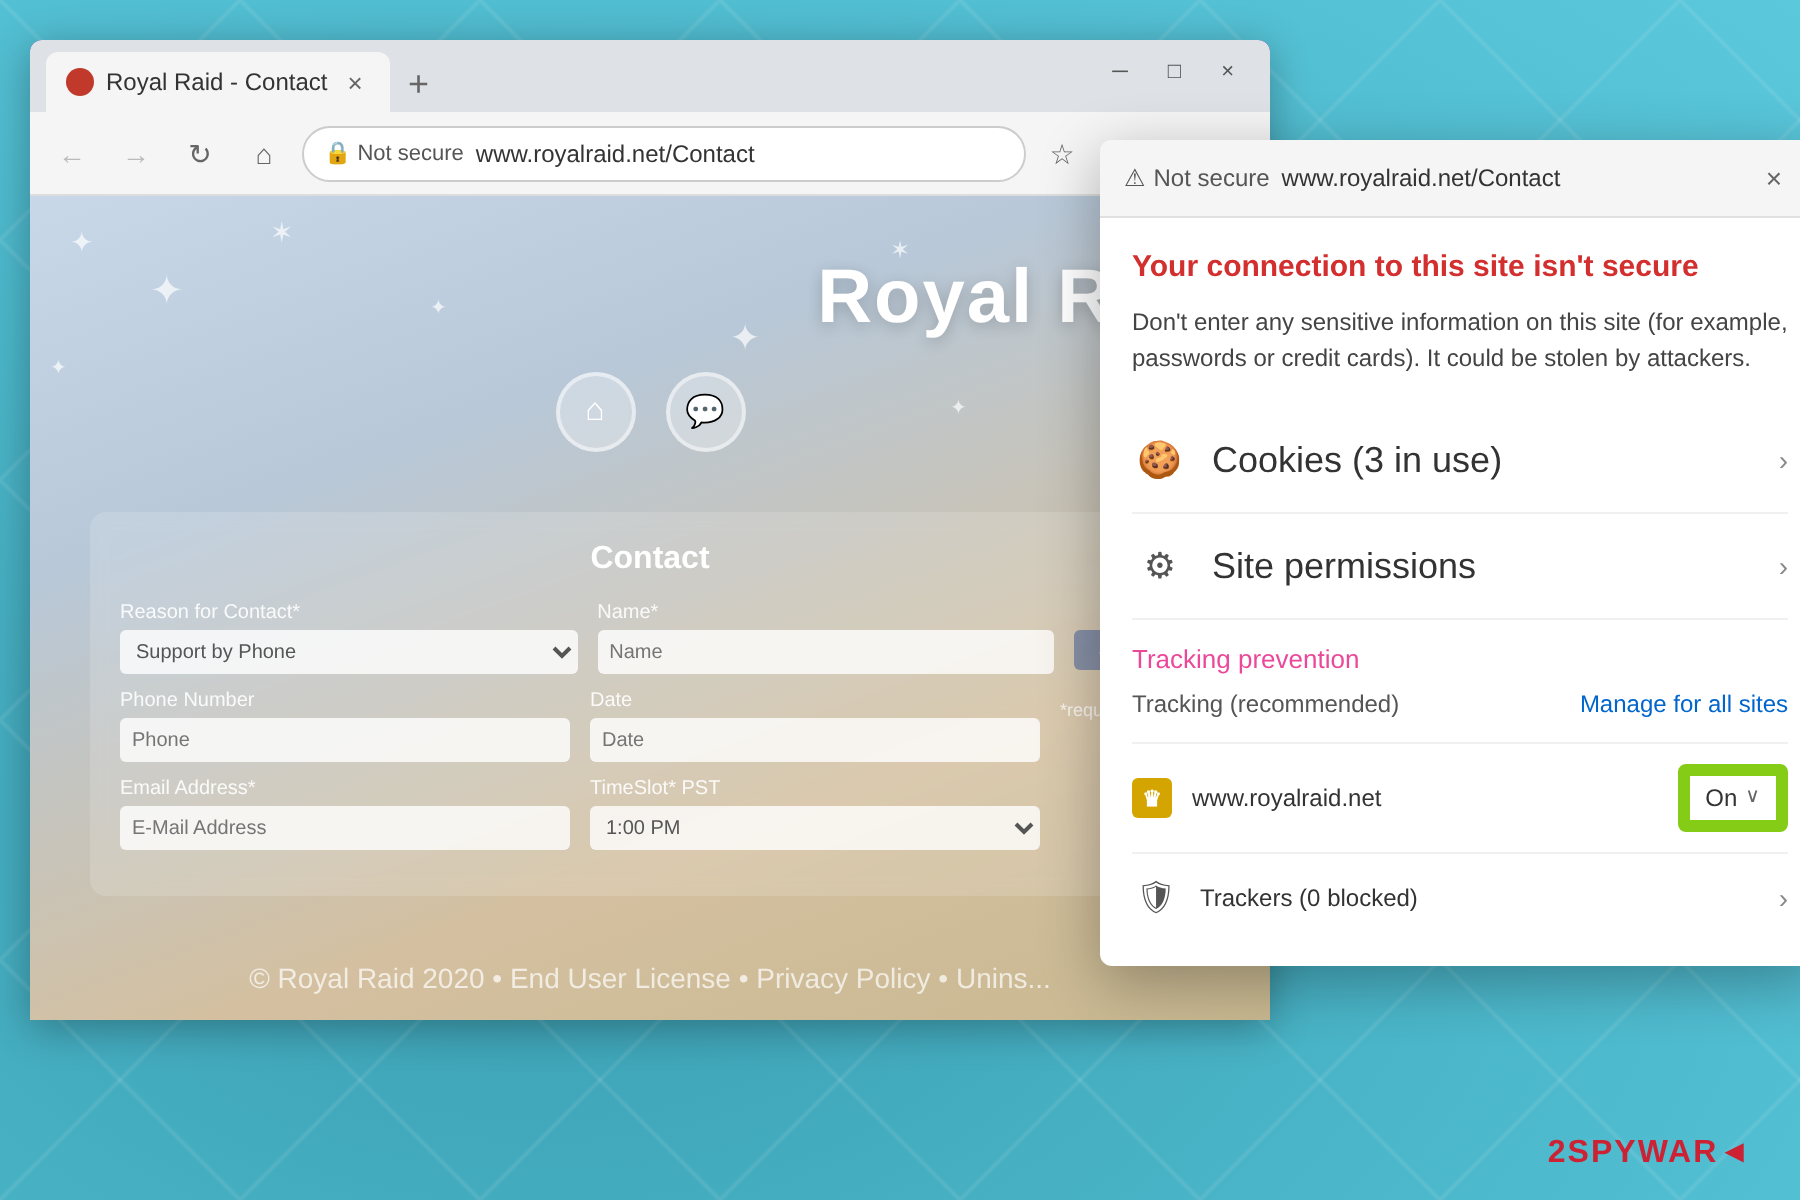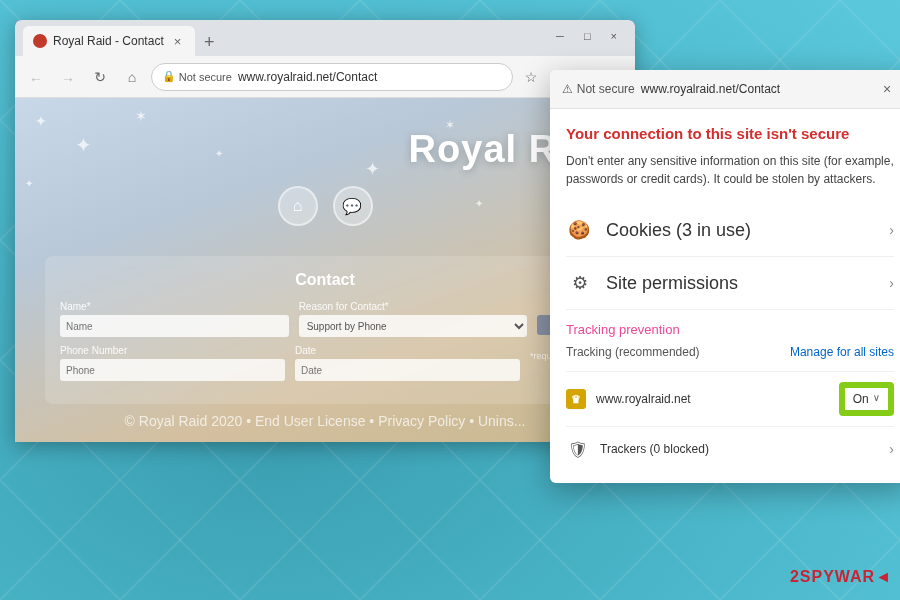--- a/index.html
+++ b/index.html
@@ -23,21 +23,21 @@
         linear-gradient(-45deg, transparent 49%, rgba(255,255,255,0.1) 50%, transparent 51%);
       background-size: 120px 120px;
     }
 
     
     .browser-window {
       position: absolute;
       top: 20px;
       left: 15px;
       width: 620px;
-      height: 422px;
+      height: 490px;
       background: #4c1d95;
       border-radius: 6px 6px 0 0;
       box-shadow: 0 4px 20px rgba(0,0,0,0.3);
       overflow: hidden;
     }
 
     
     .tab-bar {
       background: #dee1e6;
       height: 36px;
@@ -518,21 +518,21 @@
 
     .trackers-arrow {
       font-size: 14px;
       color: #888;
     }
 
     
     .watermark {
       position: absolute;
       bottom: 14px;
-      right: 8px;
+      right: 24px;
       font-size: 16px;
       font-weight: bold;
       color: #cc2233;
       letter-spacing: 1px;
       z-index: 200;
     }
 
     .watermark span {
       color: #cc2233;
     }
@@ -607,45 +607,58 @@
         <div class="site-nav-btn">
           <span>💬</span>
         </div>
       </div>
     </div>
 
     <div class="contact-form">
       <div class="form-title">Contact</div>
       <div class="form-row">
         <div class="form-col">
-          <label class="form-label">Name*</label>
-          <input class="form-input" placeholder="Name" style="">
-        </div>
-        <div class="form-col">
           <label class="form-label">Reason for Contact*</label>
           <select class="form-select">
             <option>Support by Phone</option>
           </select>
+        </div>
+        <div class="form-col">
+          <label class="form-label">Name*</label>
+          <input class="form-input" placeholder="Name" style="">
         </div>
         <div style="display:flex; align-items:flex-end; padding-bottom:2px;">
           <button class="form-submit">Subm</button>
         </div>
       </div>
       <div class="form-row">
         <div class="form-col">
           <label class="form-label">Phone Number</label>
           <input class="form-input" placeholder="Phone" style="">
         </div>
         <div class="form-col">
           <label class="form-label">Date</label>
           <input class="form-input" placeholder="Date" style="">
         </div>
         <div style="width:60px;">
           <span class="required-note">*required</span>
         </div>
+      </div>
+      <div class="form-row">
+        <div class="form-col">
+          <label class="form-label">Email Address*</label>
+          <input class="form-input" placeholder="E-Mail Address" style="">
+        </div>
+        <div class="form-col">
+          <label class="form-label">TimeSlot* PST</label>
+          <select class="form-select">
+            <option>1:00 PM</option>
+          </select>
+        </div>
+        <div style="width:60px;"></div>
       </div>
     </div>
 
     <div class="site-footer">© Royal Raid 2020 • End User License • Privacy Policy • Unins...</div>
   </div>
 </div>
 
 <div class="security-popup">
 
   <div class="popup-header">

